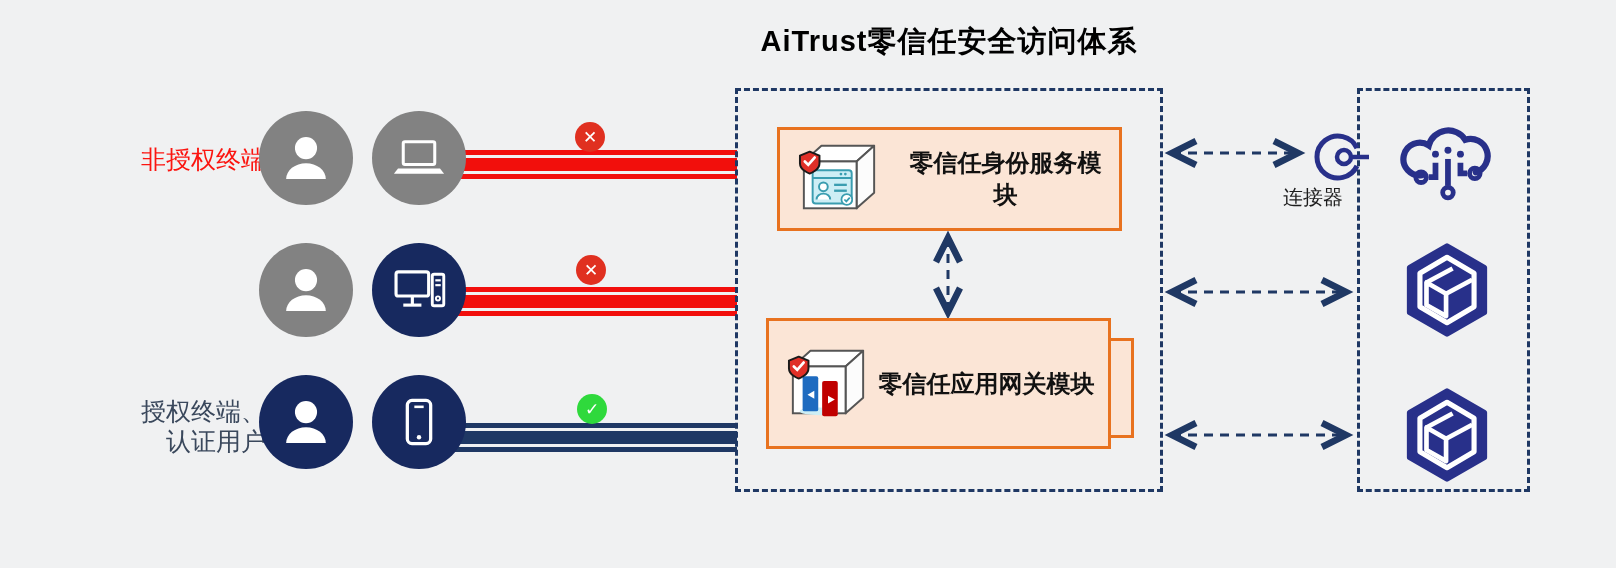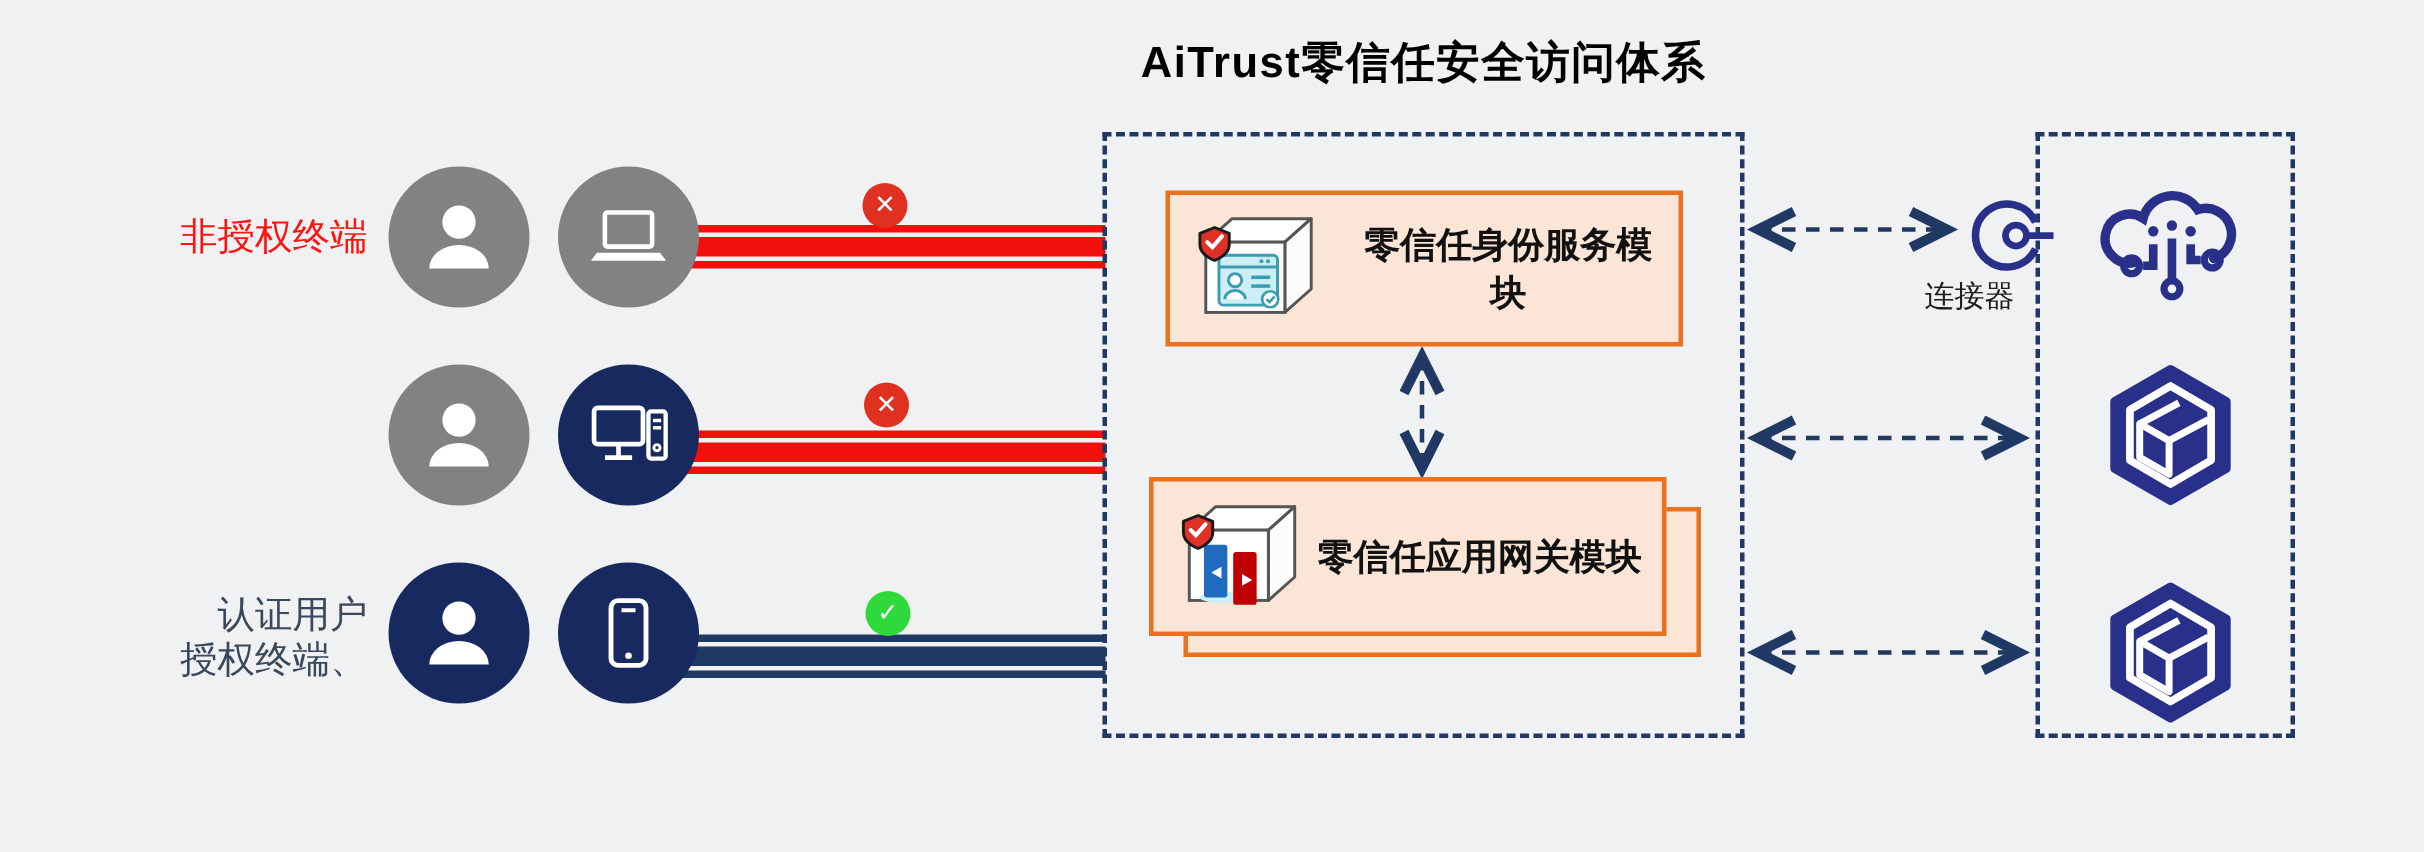--- a/index.html
+++ b/index.html
@@ -2,22 +2,22 @@
 <html style="--bg: #f0f1f2; --navy: #1f3864; --indigo: #28308a; --circle-gray: #828282; --circle-navy: #17295f; --line-red: #f20f0c; --badge-blocked: #e03020; --badge-allowed: #2fd93c; --label-red: #fb1510; --label-dark: #3a485c; --module-fill: #fbe5d6; --module-border: #e8721f; --text-black: #111111;"><head>
 <meta charset="utf-8">
 <style>
   html,body{margin:0;padding:0;}
   body{font-family:"Liberation Sans","DejaVu Sans",sans-serif;}
   #canvas{position:relative;width:1616px;height:568px;background:var(--bg);overflow:hidden;}
 
   #title{position:absolute;left:735px;top:22px;width:428px;text-align:center;
          font-size:29px;font-weight:bold;color:#000;letter-spacing:1px;}
 
-  .row-label{position:absolute;left:32px;width:213px;text-align:right;
-             font-size:25px;line-height:30px;font-family:Liberation Serif, serif;}
+  .row-label{position:absolute;left:53px;width:213px;text-align:right;
+             font-size:25px;line-height:30px;}
   .red-label{color:var(--label-red);}
   .dark-label{color:var(--label-dark);}
 
   .circle{position:absolute;width:94px;height:94px;border-radius:50%;
           display:flex;align-items:center;justify-content:center;z-index:3;}
   .circle.gray{background:var(--circle-gray);}
   .circle.navy{background:var(--circle-navy);}
 
   .pipe{position:absolute;left:450px;width:287px;display:flex;
         flex-direction:column;gap:3px;z-index:1;}
@@ -102,22 +102,22 @@
     </span>
   </div>
   <div class="pipe red" style="top:287px;">
     <span class="b1"></span>
       <span class="b2"></span>
       <span class="b3"></span>
   </div>
   <div class="badge blocked" style="left:576px;top:255px;">✕</div>
 
   <div class="row-label dark-label" style="top:396px;">
+    <div>授权终端、</div>
     <div>认证用户</div>
-    <div>授权终端、</div>
   </div>
   <div class="circle navy" style="left:259px;top:375px;">
     <span>
       <svg width="56" height="56" viewBox="0 0 48 48">
         <circle cx="24" cy="15.5" r="9.5" fill="#fff"></circle>
         <path d="M7,42 a17,13.5 0 0 1 34,0 z" fill="#fff"></path>
       </svg>
     </span>
   </div>
   <div class="circle navy" style="left:372px;top:375px;">
@@ -155,21 +155,21 @@
         <circle cx="52" cy="63" r="5.5" fill="#fff" stroke="#3a9db0" stroke-width="1.8"></circle>
         <path d="M49.5,63 l2,2 l3.5,-4" fill="none" stroke="#3a9db0" stroke-width="1.8"></path>
         <path d="M4,18 l10,-4 l10,4 v8 c0,7 -10,10.5 -10,10.5 c0,0 -10,-3.5 -10,-10.5 z" fill="#e03028" stroke="#1a1a1a" stroke-width="2" stroke-linejoin="round"></path>
         <path d="M9,24 l3.5,3.5 l6.5,-7.5" fill="none" stroke="#fff" stroke-width="2.8" stroke-linecap="round"></path>
       </svg>
     </span>
     <span class="module-label">零信任身份服务模块</span>
   </div>
 
   <div class="module-shadow" style="left:789px;top:338px;width:345px;height:100px;"></div>
-  <div class="module" style="left:766px;top:318px;width:345px;height:106px;">
+  <div class="module" style="left:766px;top:318px;width:345px;height:131px;">
     <span class="module-icon">
       <svg width="86" height="82" viewBox="0 0 88 84">
         <polygon points="8,24 26,8 80,8 62,24" fill="#fff" stroke="#555" stroke-width="2" stroke-linejoin="round"></polygon>
         <polygon points="62,24 80,8 80,56 62,72" fill="#fcfcfc" stroke="#555" stroke-width="2" stroke-linejoin="round"></polygon>
         <rect x="8" y="24" width="54" height="48" fill="#fff" stroke="#555" stroke-width="2"></rect>
         <ellipse cx="35" cy="70" rx="20" ry="4" fill="#cdeef5"></ellipse>
         <rect x="18" y="34" width="16" height="36" rx="2" fill="#1e6bc0"></rect>
         <polygon points="30,49 30,57 23,53" fill="#fff"></polygon>
         <rect x="38" y="39" width="16" height="36" rx="2" fill="#c00000"></rect>
         <polygon points="44,54 44,62 51,58" fill="#fff"></polygon>

